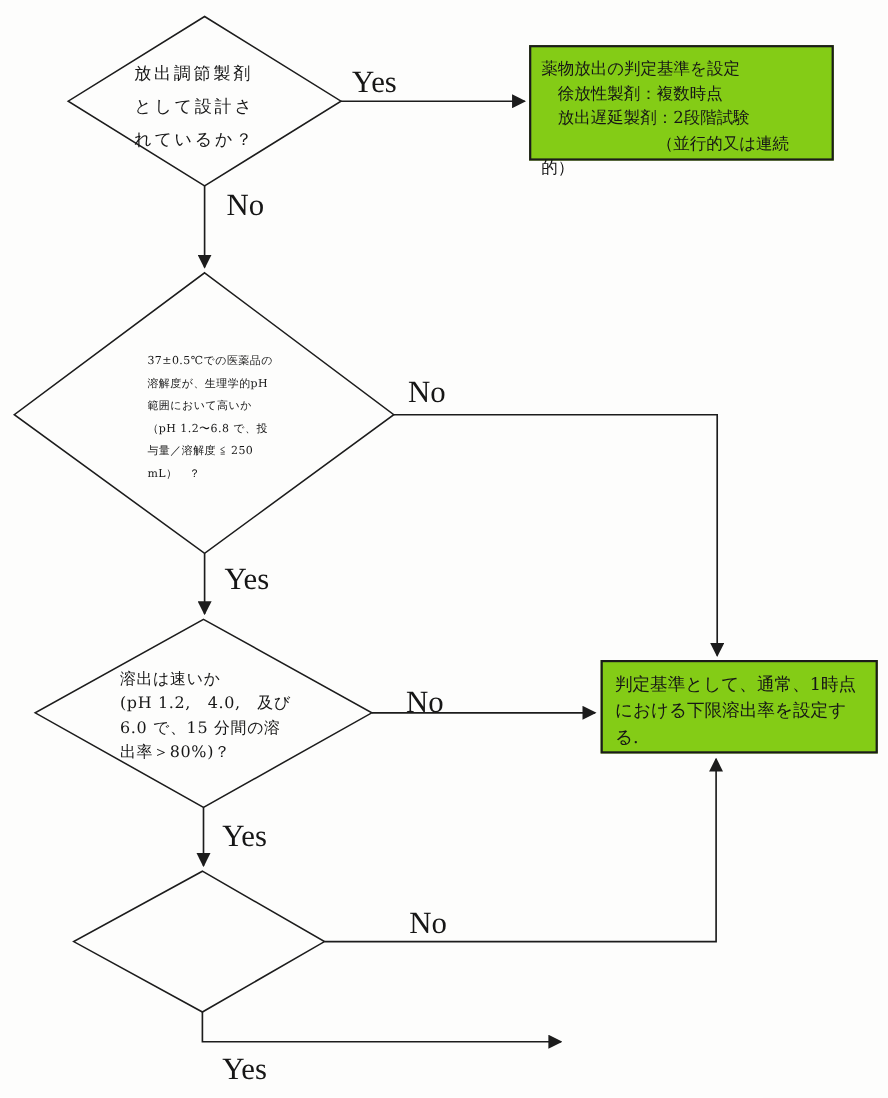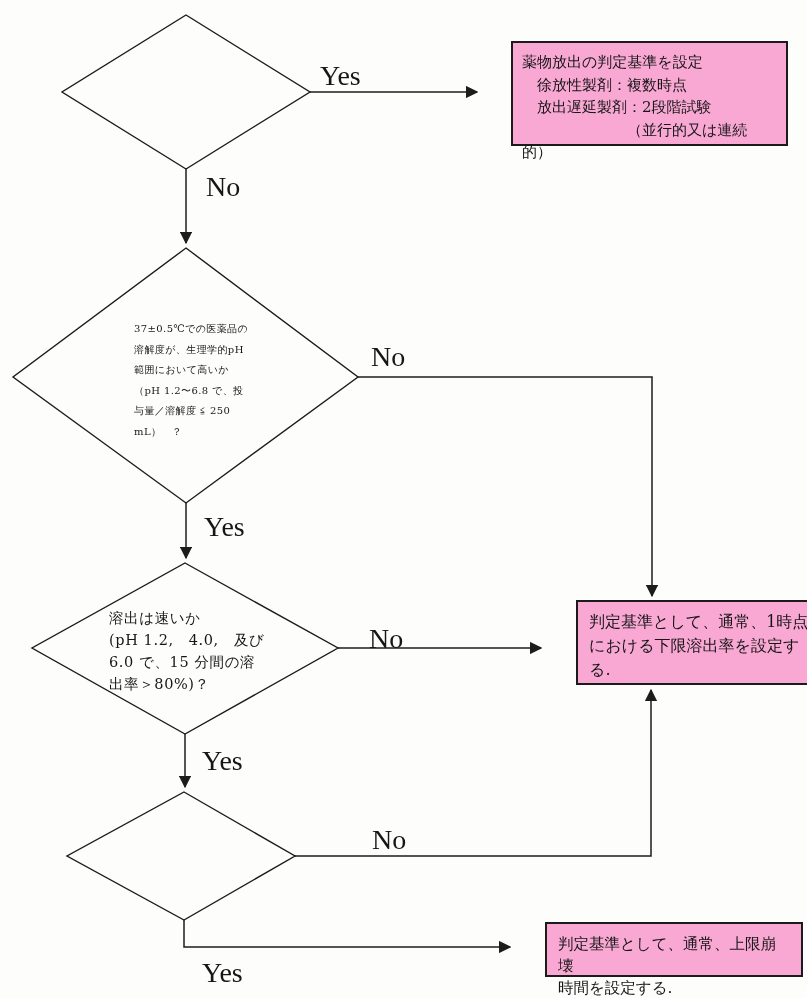--- a/index.html
+++ b/index.html
@@ -30,24 +30,23 @@
     position: absolute;
     color: #161616;
     font-family: "DejaVu Serif", serif;
     white-space: pre-line;
     text-align: left;
   }
   .diamond-text { z-index: 3; }
   .box {
     position: absolute;
     border: 2px solid #1b1b1b;
-    background: #f9a8d4;
+    background: #84cc16;
     box-sizing: border-box;
     z-index: 2;
-    margin-left: 30px;
   }
   .edge-label {
     position: absolute;
     font-family: "Liberation Serif", serif;
     font-size: 28px;
     color: #161616;
     z-index: 3;
   }
   #d1-text { left: 122px; top: 52px;  width: 135px; font-size: 15.5px; line-height: 30px;   letter-spacing: 2.5px; }
   #d2-text { left: 105px; top: 319px; width: 215px; font-size: 10px; line-height: 20.5px; letter-spacing: 0.4px; margin-left: 29px; }
@@ -89,20 +88,23 @@
     <path class="arrow" d="M310,92 L477,92" marker-end="url(#ah)"></path>
     <path class="arrow" d="M186,169 L186,243" marker-end="url(#ah)"></path>
     <path class="arrow" d="M358,377 L652,377 L652,596" marker-end="url(#ah)"></path>
     <path class="arrow" d="M186,503 L186,558" marker-end="url(#ah)"></path>
     <path class="arrow" d="M338,648 L541,648" marker-end="url(#ah)"></path>
     <path class="arrow" d="M185,734 L185,787" marker-end="url(#ah)"></path>
     <path class="arrow" d="M295,856 L651,856 L651,690" marker-end="url(#ah)"></path>
     <path class="arrow" d="M184,920 L184,947 L510,947" marker-end="url(#ah)"></path>
   </svg>
 
+  <div id="d1-text" class="jp diamond-text">放出調節製剤
+として設計さ
+れているか？</div>
   <div id="d2-text" class="jp diamond-text">37±0.5℃での医薬品の
 溶解度が、生理学的pH
 範囲において高いか
 （pH 1.2〜6.8 で、投
 与量／溶解度 ≦ 250
 mL）　？</div>
   <div id="d3-text" class="jp diamond-text">溶出は速いか
 (pH 1.2,　4.0,　及び
 6.0 で、15 分間の溶
 出率＞80%)？</div>
@@ -111,24 +113,20 @@
     <div class="box-text jp" style="position:static">薬物放出の判定基準を設定
 　徐放性製剤：複数時点
 　放出遅延製剤：2段階試験
 　　　　　　　（並行的又は連続的）</div>
   </div>
   <div id="box2" class="box">
     <div class="box-text jp" style="position:static">判定基準として、通常、1時点
 における下限溶出率を設定す
 る.</div>
   </div>
-  <div id="box3" class="box">
-    <div class="box-text jp" style="position:static">判定基準として、通常、上限崩壊
-時間を設定する.</div>
-  </div>
 
   <span id="lbl-d1-yes" class="edge-label">Yes</span>
   <span id="lbl-d1-no" class="edge-label">No</span>
   <span id="lbl-d2-no" class="edge-label">No</span>
   <span id="lbl-d2-yes" class="edge-label">Yes</span>
   <span id="lbl-d3-no" class="edge-label">No</span>
   <span id="lbl-d3-yes" class="edge-label">Yes</span>
   <span id="lbl-d4-no" class="edge-label">No</span>
   <span id="lbl-d4-yes" class="edge-label">Yes</span>
 

